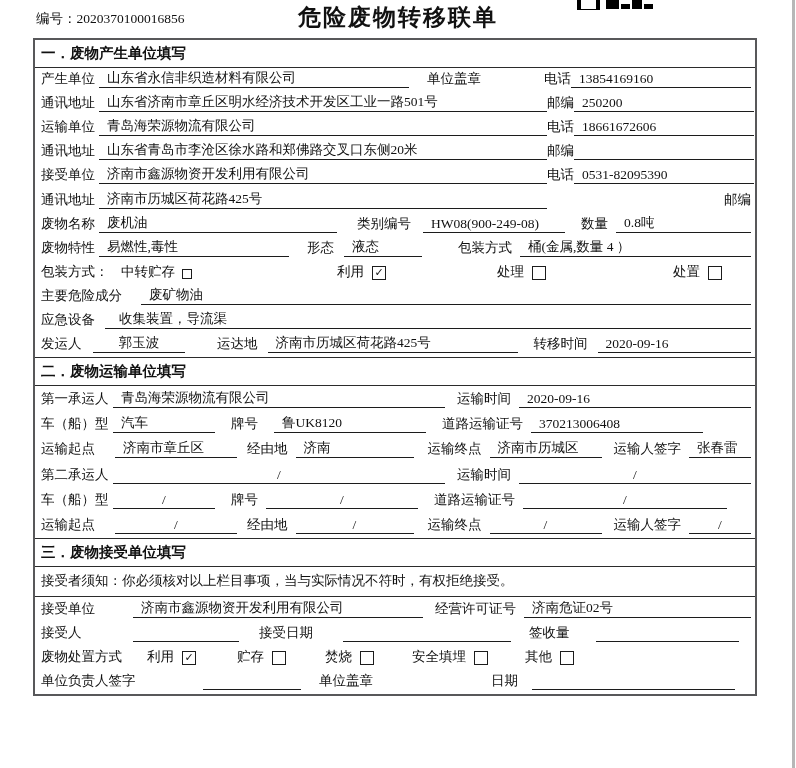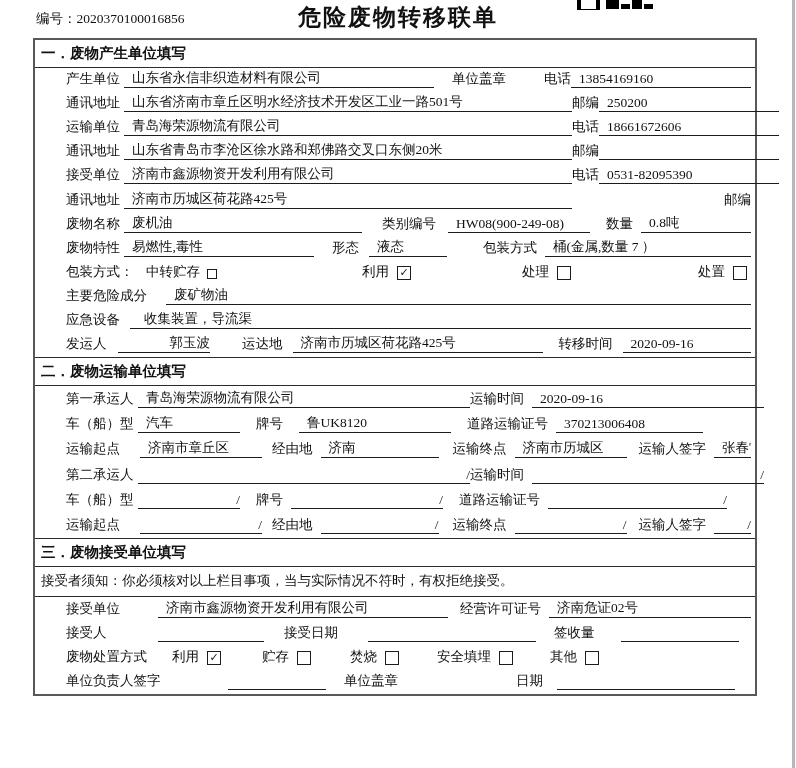--- a/index.html
+++ b/index.html
@@ -16,25 +16,25 @@
   
   .edge{position:absolute;right:1px;top:0;width:3px;height:100%;background:#b7b7b7;}
   
   .form-table{position:absolute;left:33px;top:38px;width:720px;border:2px solid #58585a;background:#fff;}
   .sec-header{height:20px;padding:4px 6px 3px 6px;font-size:14.5px;font-weight:700;
               font-family:"Liberation Sans","DejaVu Sans",sans-serif;border-bottom:1.5px solid #2b2b2b;}
   .bt{border-top:1.5px solid #2b2b2b;}
   .notice{height:20px;padding:5px 6px 4px 6px;border-bottom:1.5px solid #2b2b2b;white-space:nowrap;}
   .row{display:flex;align-items:flex-end;height:24.1px;padding:0 4px 4px 6px;box-sizing:border-box;}
   .r2 .row{height:25.4px;}
-  .lbl{flex:none;white-space:nowrap;margin-left:25px;}
+  .lbl{flex:none;white-space:nowrap;}
   .ul{flex:none;border-bottom:1px solid #1c1c1c;white-space:nowrap;overflow:hidden;
       padding:0 2px 0 8px;box-sizing:border-box;}
   .grow{flex:1 1 auto;}
-  .ctr{text-align:right;padding:0;}
+  .ctr{text-align:center;padding:0;}
   .mla{margin-left:auto;}
   
   .cb{flex:none;width:12px;height:12px;border:1.2px solid #1c1c1c;margin-left:8px;margin-bottom:1px;
       font-size:11px;line-height:11px;text-align:center;font-family:"DejaVu Sans",sans-serif;}
   .cb.sm{width:8px;height:8px;margin-left:7px;margin-bottom:2px;}
   .opt{flex:none;display:flex;align-items:flex-end;}
   .print-line{position:absolute;left:37px;top:748px;font-size:13.5px;white-space:nowrap;}
 </style>
 </head>
 <body>
@@ -110,21 +110,21 @@
         <span class="lbl" style="margin-left:16px">数量</span>
         <span class="ul grow" style="margin-left:8px">0.8吨</span>
       </div>
 
       <div class="row">
         <span class="lbl" style="width:58px">废物特性</span>
         <span class="ul" style="width:190px">易燃性,毒性</span>
         <span class="lbl" style="margin-left:18px">形态</span>
         <span class="ul" style="width:78px;margin-left:10px">液态</span>
         <span class="lbl" style="margin-left:36px">包装方式</span>
-        <span class="ul grow" style="margin-left:8px">桶(金属,数量 7 ）</span>
+        <span class="ul grow" style="margin-left:8px">桶(金属,数量 4 ）</span>
       </div>
 
       <div class="row">
         <span class="lbl" style="width:80px">包装方式：</span>
         <span class="opt" style="width:216px">
           <span>中转贮存</span>
           <span class="cb sm"></span>
         </span>
         <span class="opt" style="width:160px">
           <span>利用</span>

